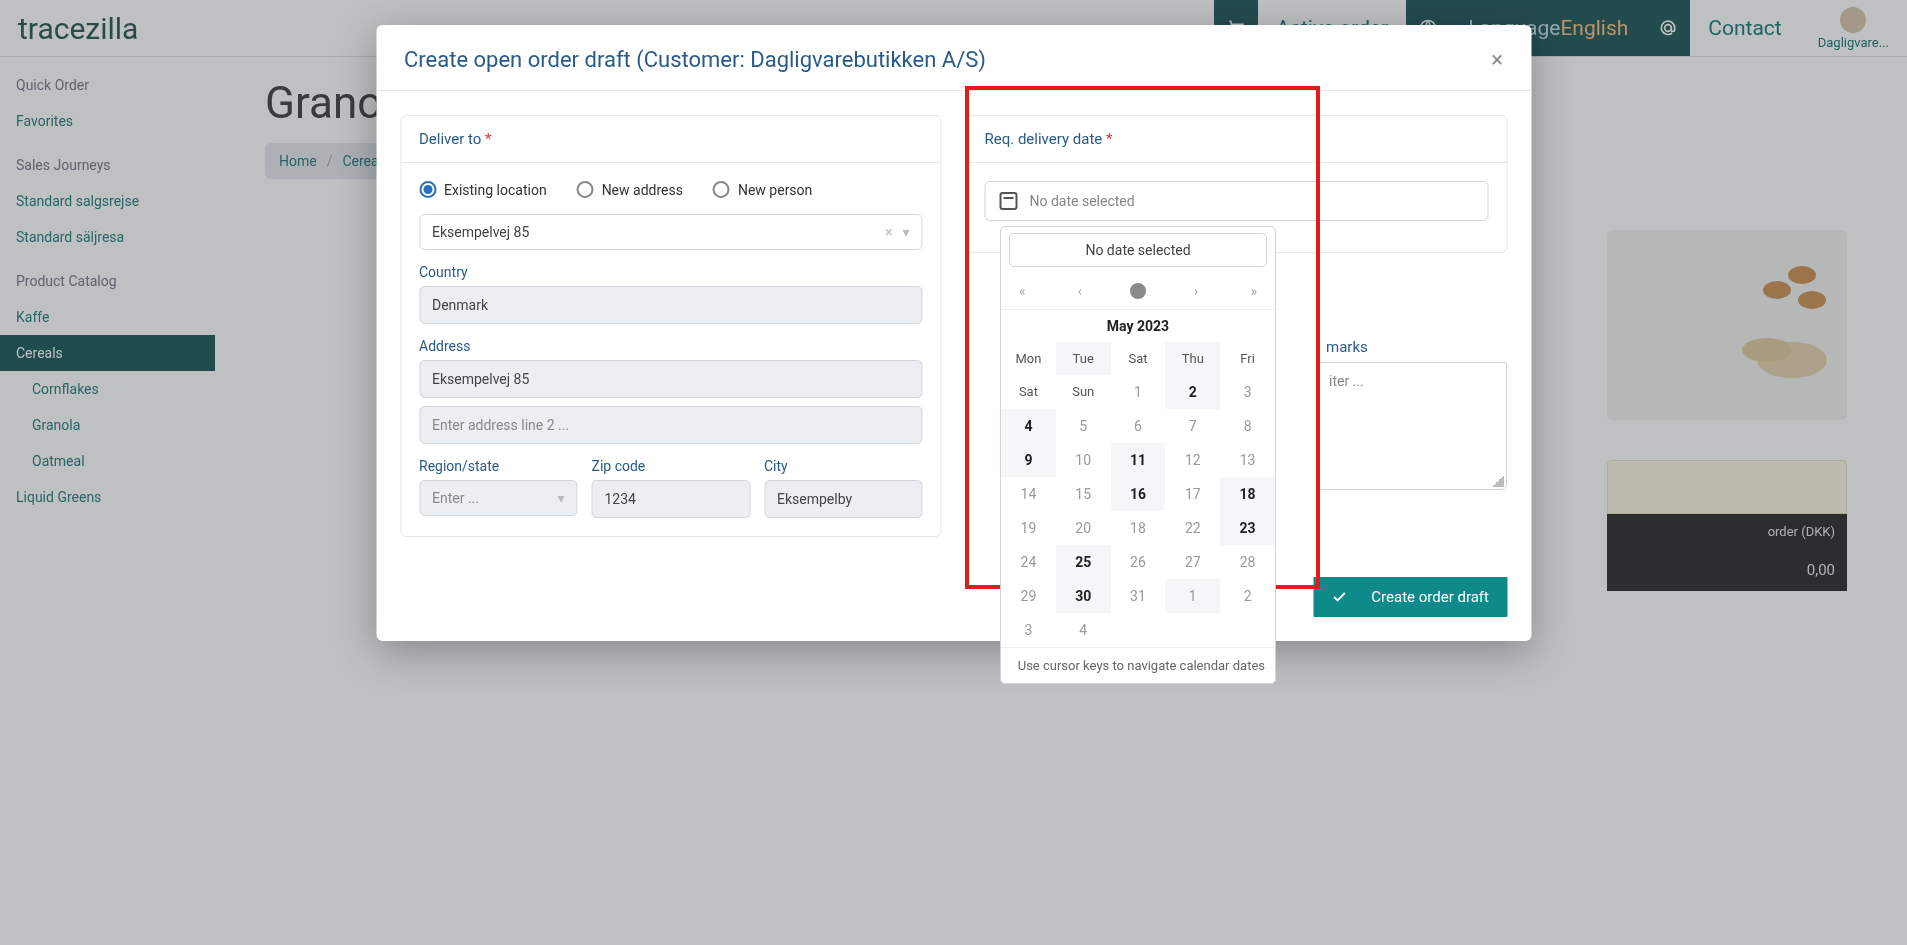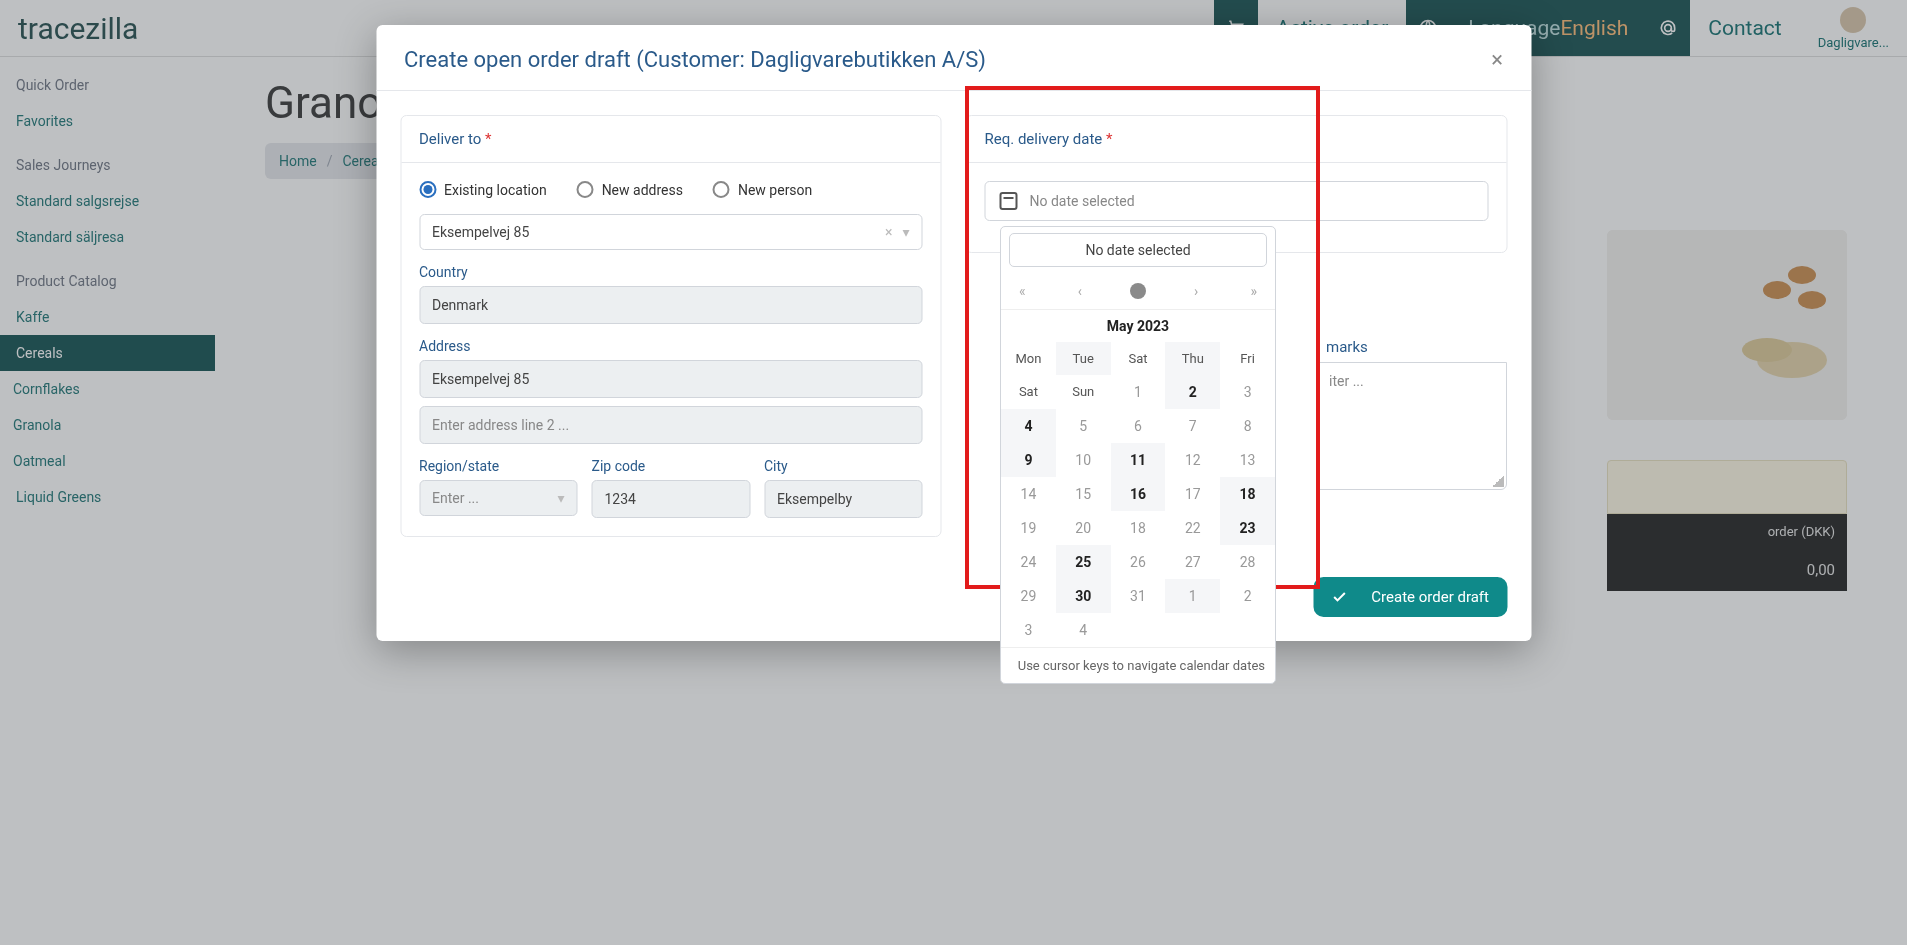--- a/index.html
+++ b/index.html
@@ -11,21 +11,21 @@
   .topbar-spacer{flex:1}
   .topbar-btn{display:flex;flex-direction:row;justify-content:center;align-items:center;padding:4px 18px;color:#0f6e6e;font-size:21px;cursor:pointer}
   .topbar-btn.dark{background:#114d4d;color:#fff}
   .topbar-icon-box{background:#114d4d;color:#fff;width:44px;display:flex;align-items:center;justify-content:center}
   .topbar-user{display:flex;flex-direction:column;align-items:center;justify-content:center;padding:0 18px;color:#0f6e6e;font-size:13px}
   .avatar{width:26px;height:26px;border-radius:50%;background:#d8c4a8;margin-bottom:2px}
   .main{flex:1;display:flex}
   .sidebar{width:215px;padding-top:10px}
   .side-item{padding:10px 16px;color:#1a7373;cursor:pointer}
   .side-item.muted{color:#6b7280}
-  .side-item.sub{padding-left:13px}
+  .side-item.sub{padding-left:32px}
   .side-item.active{background:#0d4d4d;color:#fff}
   .content{flex:1;padding:12px 50px}
   .page-title{font-size:44px;font-weight:400;color:#333;margin:8px 0 14px}
   .crumbs{display:inline-flex;gap:10px;background:#e5e7eb;border-radius:6px;padding:10px 14px;color:#1a7373}
   .crumbs span.sep{color:#9ca3af}
   .order-box{position:absolute;right:60px;top:460px;width:240px}
   .order-empty{background:#fdf7e3;border:1px solid #e9e0bf;height:54px;border-radius:4px 4px 0 0}
   .order-head{background:#1e1e1e;color:#e5e5e5;font-size:13px;padding:10px 12px;text-align:right}
   .order-total{background:#1e1e1e;color:#e5e5e5;padding:12px;text-align:right;font-size:15px}
   .product-img{position:absolute;right:60px;top:230px;width:240px;height:190px;background:#f2f2f2;border-radius:6px;display:flex;align-items:center;justify-content:center;overflow:hidden}
@@ -64,21 +64,21 @@
   .dp-grid div{padding:9px 0}
   .dp-dow{color:#555;font-size:13px;background:#fff}
   .dp-out{color:#999}
   .dp-bold{font-weight:700;color:#222}
   .dp-alt{background:#f5f6f8}
   .dp-hint{text-align:right;color:#666;padding:10px;border-top:1px solid #eee;font-size:13px}
   .highlight{position:absolute;left:965px;top:86px;width:355px;height:503px;border:4px solid #e21b1b;z-index:15;pointer-events:none}
   .remarks{position:absolute;left:1326px;top:338px;color:#2a5a8a;font-size:15px;z-index:12}
   .remarks-box{position:absolute;left:1318px;top:362px;width:189px;height:128px;border:1px solid #d1d5db;border-bottom-right-radius:6px;background:#fff;z-index:12;color:#888;padding:10px}
   .modal-foot{padding:16px 24px 24px;display:flex;justify-content:flex-end}
-  .btn-primary{background:#0f8a8a;color:#fff;border:none;border-radius:10px;padding:11px 18px;font-size:15px;cursor:pointer;display:flex;align-items:center;gap:24px}
+  .btn-primary{background:#0f8a8a;color:#fff;border:none;border-radius:1px;padding:11px 18px;font-size:15px;cursor:pointer;display:flex;align-items:center;gap:24px}
   .resize{position:absolute;right:2px;bottom:2px;width:12px;height:12px;background:linear-gradient(135deg,transparent 50%,#bbb 50%)}
   svg{display:block}
 </style>
 </head>
 <body>
 
 <div class="app">
   <div class="topbar">
     <div class="logo">
       <span>tracezilla</span>

